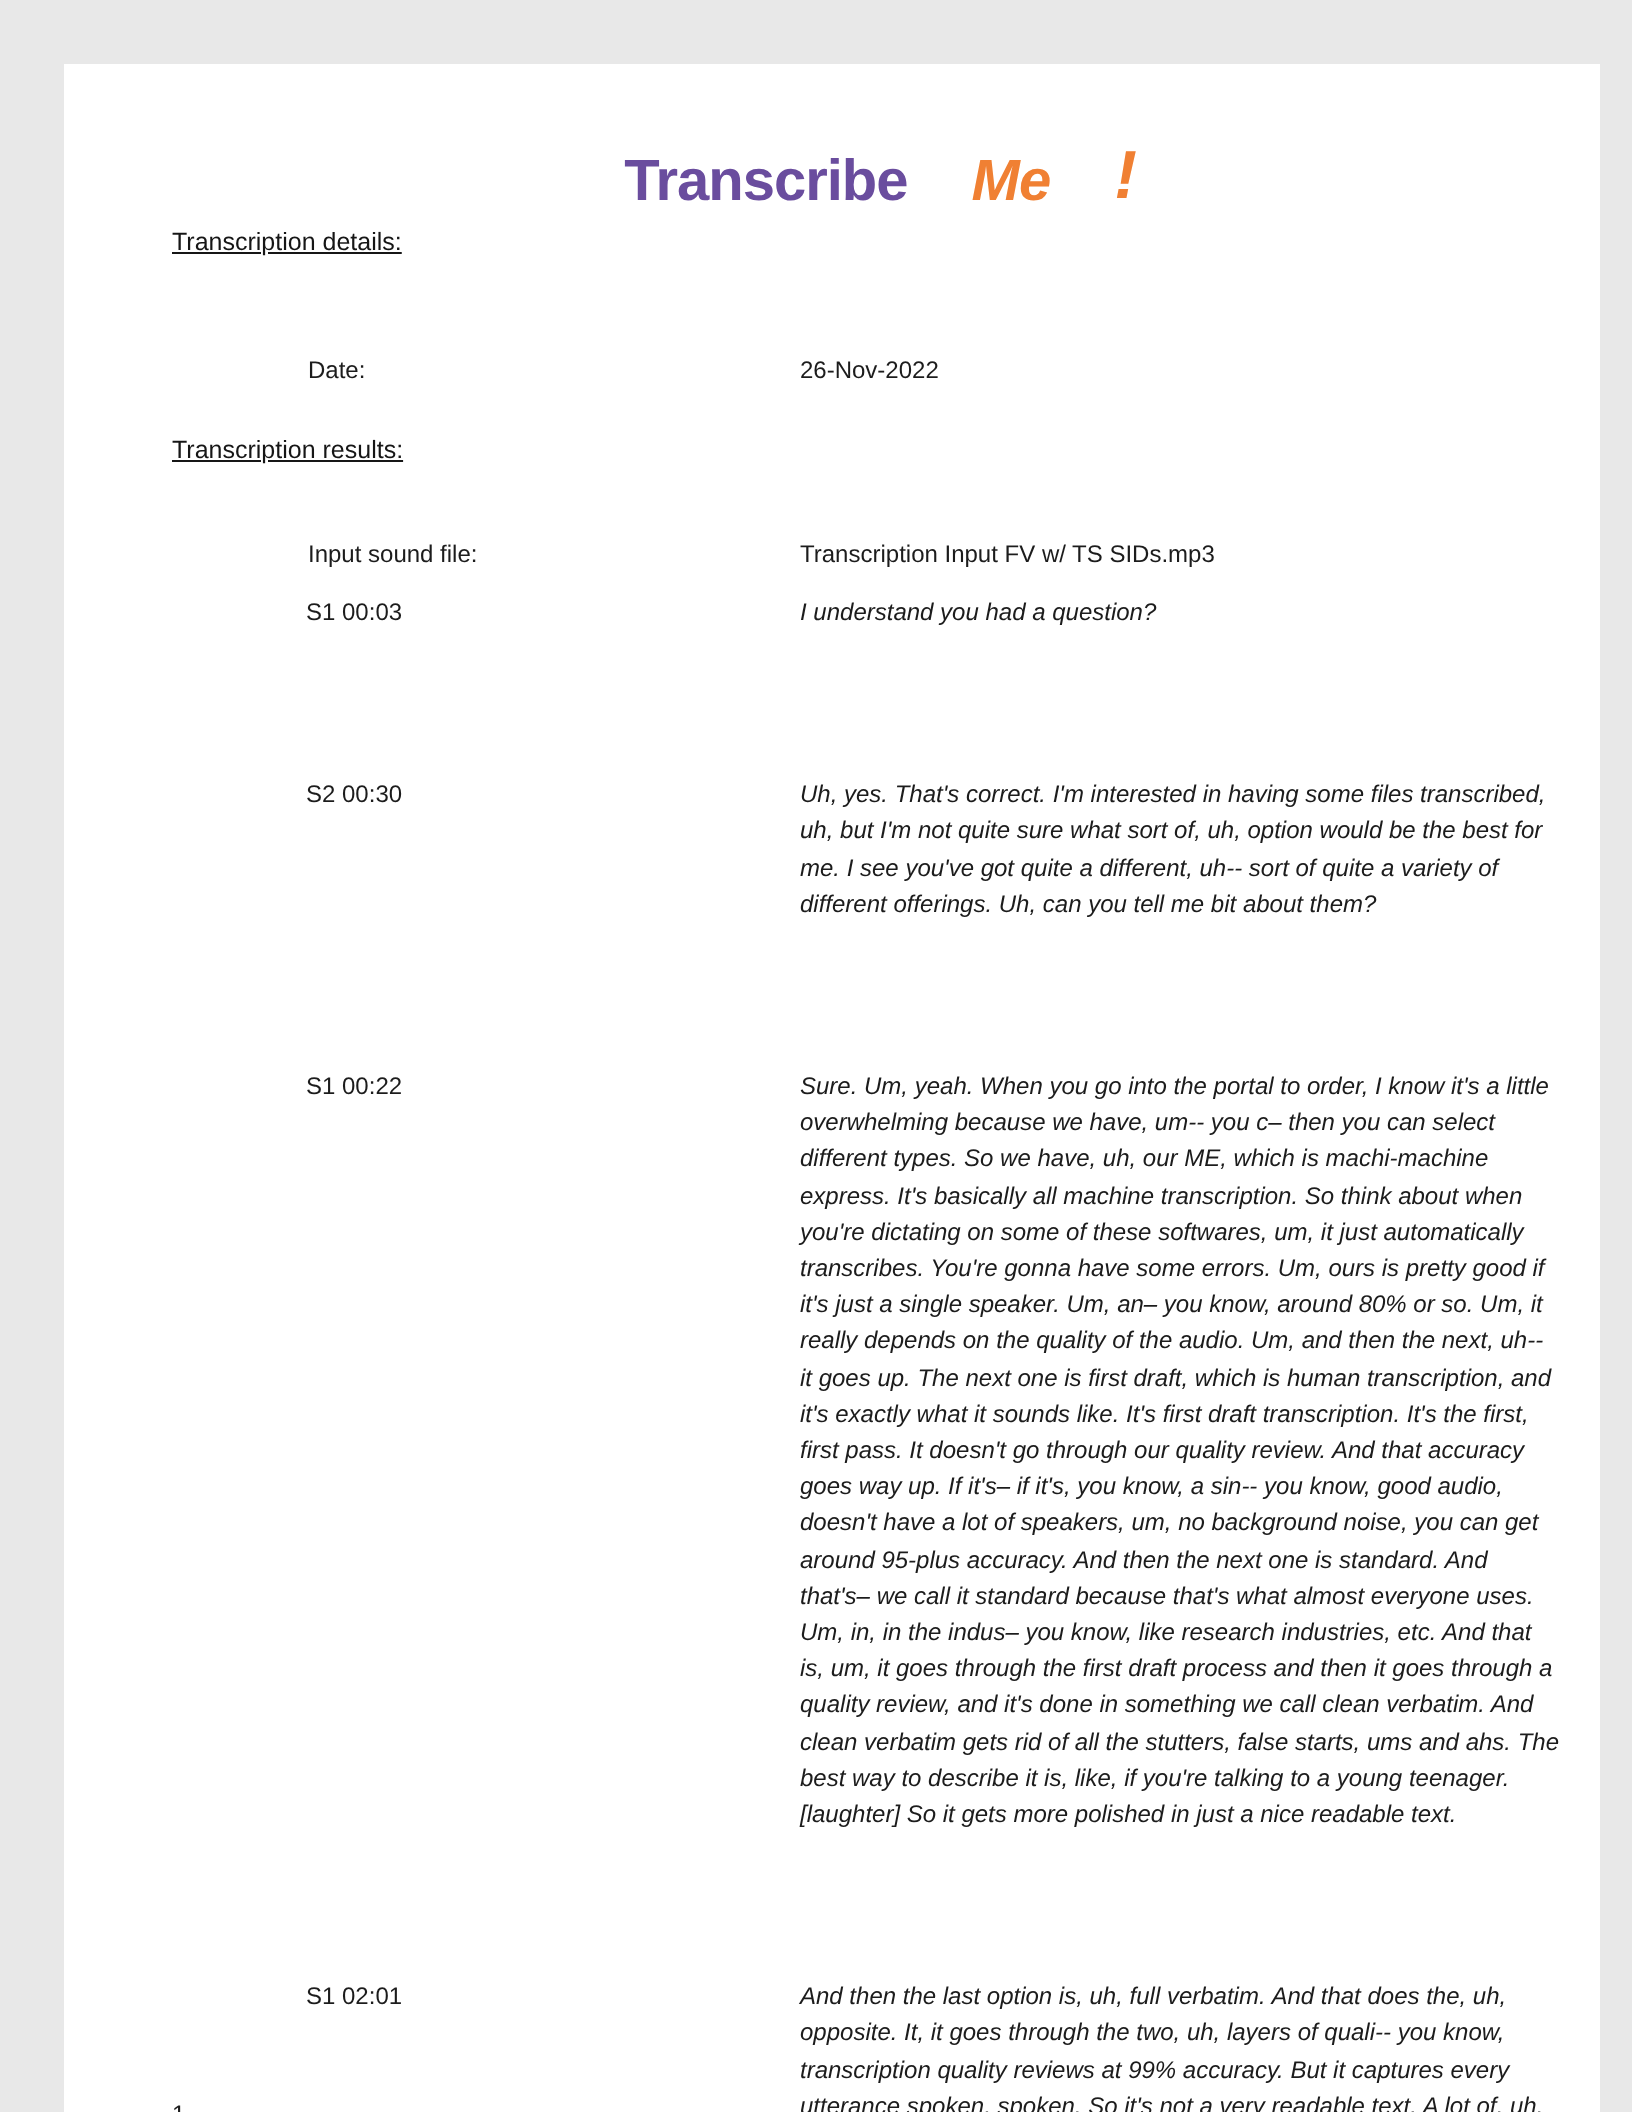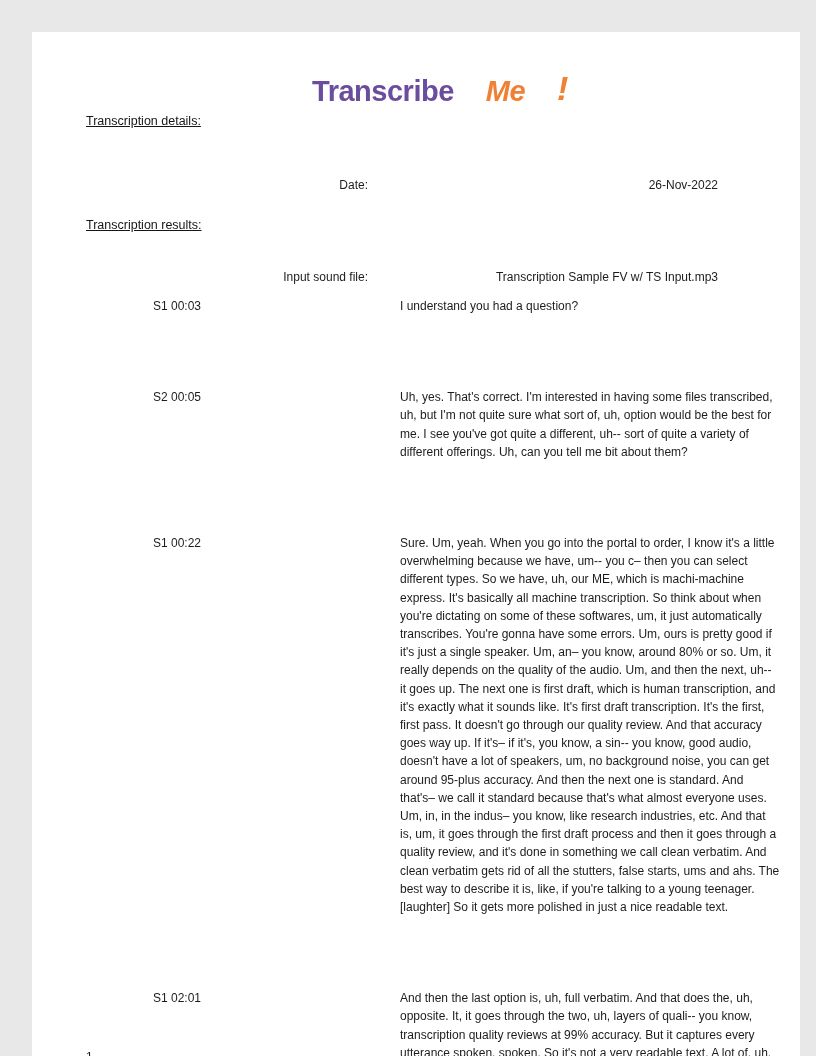--- a/index.html
+++ b/index.html
@@ -48,35 +48,34 @@
     position: absolute;
     left: 74px;
     top: 96px;
     width: 660px;
   }
   .detail-row {
     display: grid;
     grid-template-columns: 246px 1fr;
     margin-bottom: 10px;
     line-height: 18.2px;
-    text-align: right;
   }
   .segments {
     position: absolute;
     left: 73px;
     top: 217px;
     width: 660px;
   }
   .segment {
     display: grid;
     grid-template-columns: 247px 412px;
     margin-bottom: 9px;
   }
   .segment .speaker { line-height: 18.2px; }
-  .segment .utterance { line-height: 18.2px; }
+  .segment .utterance { line-height: 18.2px; font-style: italic; }
   .page-number {
     position: absolute;
     left: 38px;
     top: 1002px;
     font-size: 12px;
   }
 </style>
 </head>
 <body>
 
@@ -88,33 +87,33 @@
 
   <div class="section-heading heading-details">Transcription details:</div>
 
   <div class="details-rows">
     <div class="detail-row">
       <span class="detail-label">Date:</span>
       <span class="detail-value">26-Nov-2022</span>
     </div>
     <div class="detail-row">
       <span class="detail-label">Input sound file:</span>
-      <span class="detail-value">Transcription Sample FV w/ TS Input.mp3</span>
+      <span class="detail-value">Transcription Input FV w/ TS SIDs.mp3</span>
     </div>
   </div>
 
   <div class="section-heading heading-results">Transcription results:</div>
 
   <div class="segments">
     <div class="segment">
       <span class="speaker">S1 00:03</span>
       <span class="utterance">I understand you had a question?</span>
     </div>
     <div class="segment">
-      <span class="speaker">S2 00:05</span>
+      <span class="speaker">S2 00:30</span>
       <span class="utterance">Uh, yes. That's correct. I'm interested in having some files transcribed, uh, but I'm not quite sure what sort of, uh, option would be the best for me. I see you've got quite a different, uh-- sort of quite a variety of different offerings. Uh, can you tell me bit about them?</span>
     </div>
     <div class="segment">
       <span class="speaker">S1 00:22</span>
       <span class="utterance">Sure. Um, yeah. When you go into the portal to order, I know it's a little overwhelming because we have, um-- you c– then you can select different types. So we have, uh, our ME, which is machi-machine express. It's basically all machine transcription. So think about when you're dictating on some of these softwares, um, it just automatically transcribes. You're gonna have some errors. Um, ours is pretty good if it's just a single speaker. Um, an– you know, around 80% or so. Um, it really depends on the quality of the audio. Um, and then the next, uh-- it goes up. The next one is first draft, which is human transcription, and it's exactly what it sounds like. It's first draft transcription. It's the first, first pass. It doesn't go through our quality review. And that accuracy goes way up. If it's– if it's, you know, a sin-- you know, good audio, doesn't have a lot of speakers, um, no background noise, you can get around 95-plus accuracy. And then the next one is standard. And that's– we call it standard because that's what almost everyone uses. Um, in, in the indus– you know, like research industries, etc. And that is, um, it goes through the first draft process and then it goes through a quality review, and it's done in something we call clean verbatim. And clean verbatim gets rid of all the stutters, false starts, ums and ahs. The best way to describe it is, like, if you're talking to a young teenager. [laughter] So it gets more polished in just a nice readable text.</span>
     </div>
     <div class="segment">
       <span class="speaker">S1 02:01</span>
       <span class="utterance">And then the last option is, uh, full verbatim. And that does the, uh, opposite. It, it goes through the two, uh, layers of quali-- you know, transcription quality reviews at 99% accuracy. But it captures every utterance spoken, spoken. So it's not a very readable text. A lot of, uh, of people use it, uh– of our clients use it maybe for training an ASR, or they're, um, they're doing research where they have to-- they have to, uh, annotate the, um, hesita– you know, if they're hesitating or they're stuttering, or legal is-- a lot of legal transcriptions uses the full verbatim style. So, um, what kind of transcripts are you working– looking for, for your project?</span>
     </div>

